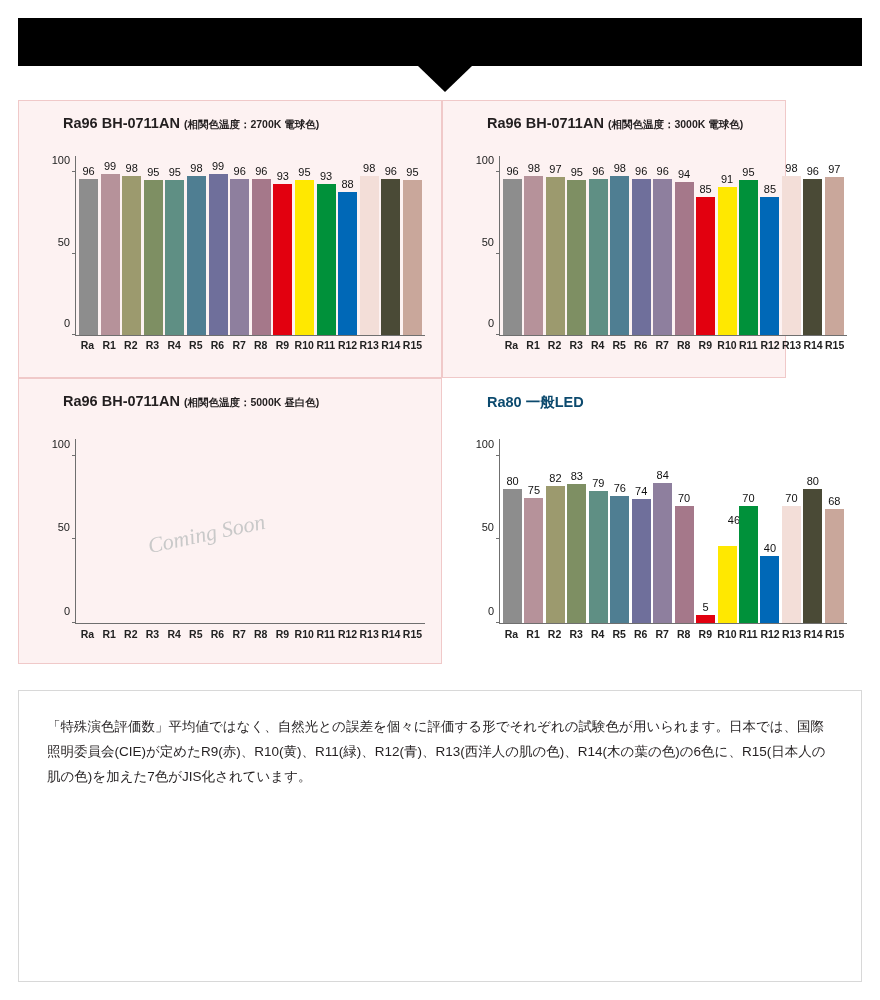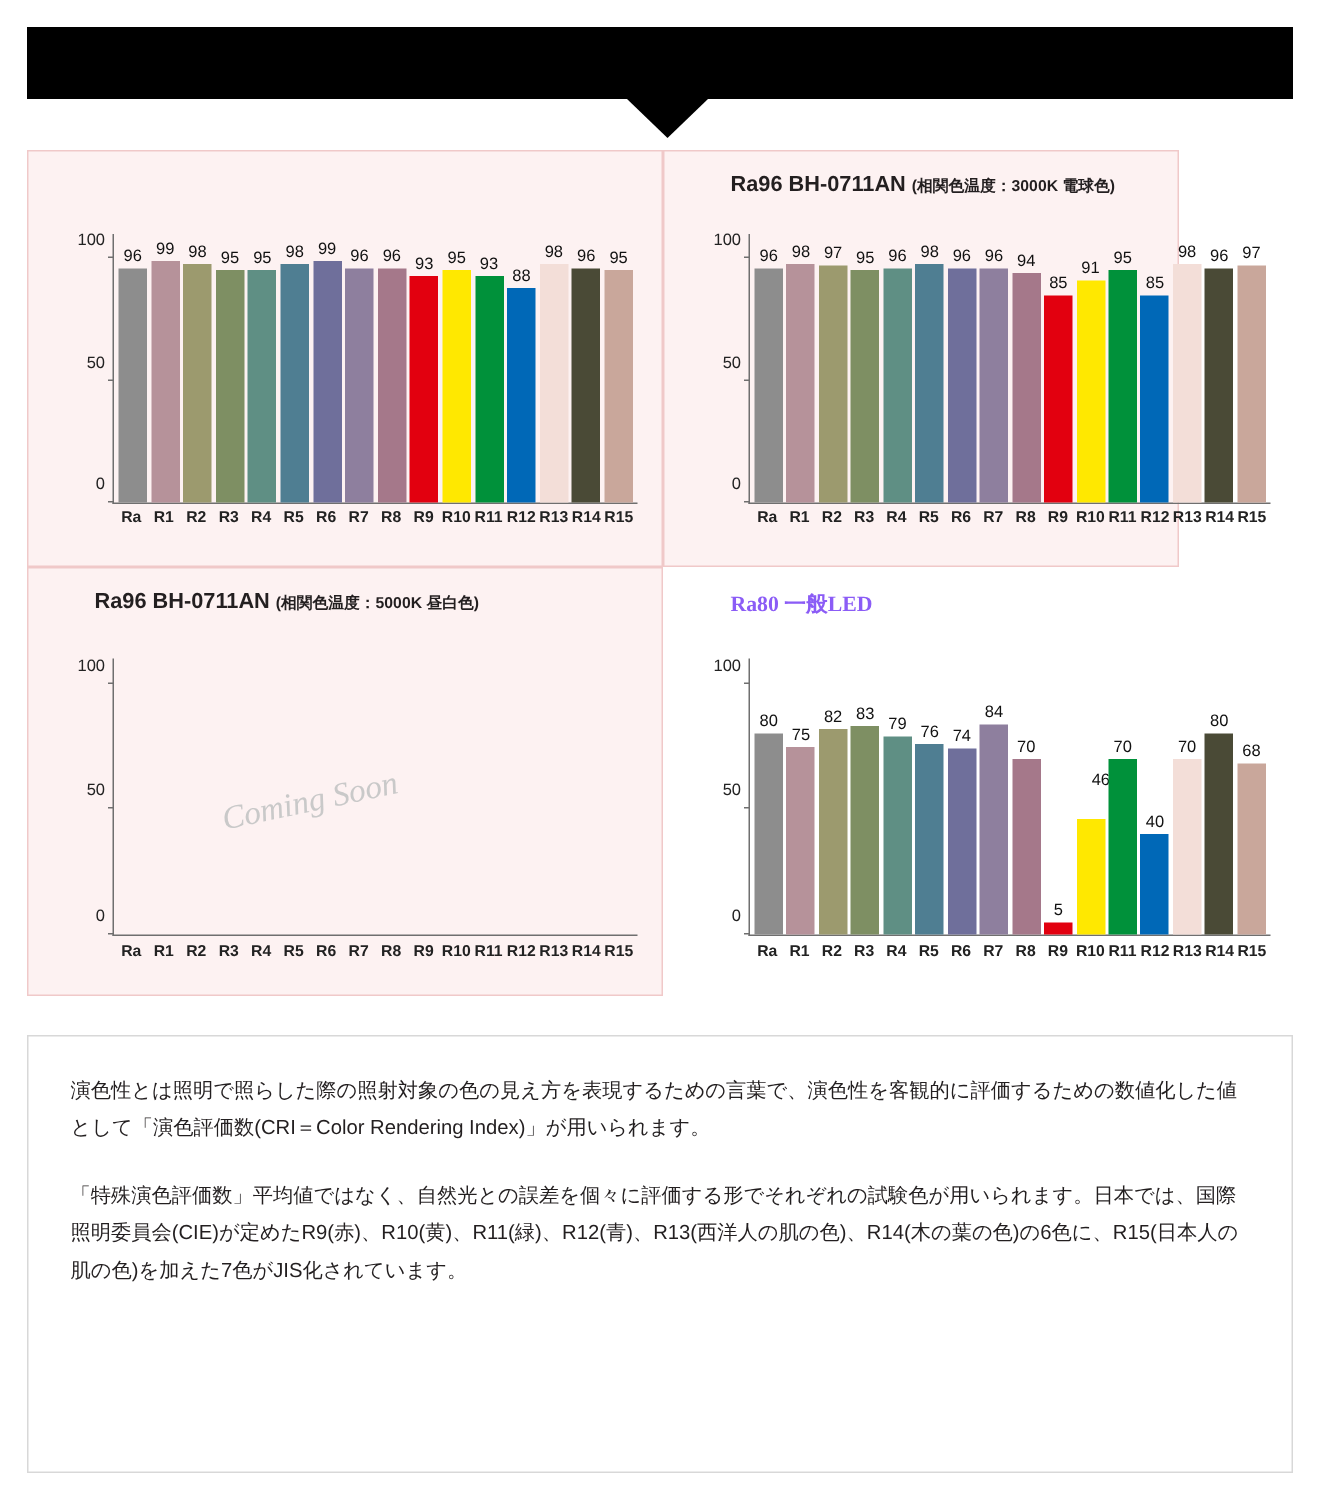--- a/index.html
+++ b/index.html
@@ -68,21 +68,21 @@
     left: 44px;
     top: 14px;
     font-size: 14.5px;
     font-weight: bold;
     white-space: nowrap;
   }
   .chart-title .note {
     font-size: 10.5px;
     font-weight: bold;
   }
-  .chart-title-grey { color: #8b5cf6; font-family: Liberation Serif, serif; }
+  .chart-title-grey { color: #0c4a6e; }
 
   
   .plot {
     position: absolute;
     left: 56px;
     top: 55px;
     width: 350px;
     height: 180px;
     border-left: 1px solid #6f6f6f;
     border-bottom: 1px solid #6f6f6f;
@@ -192,20 +192,24 @@
   .desc p:last-child { margin-bottom: 0; }
 </style>
 </head>
 <body>
 
 <div class="header">
 </div>
 <div class="header-arrow"></div>
 
 <div class="panel" id="panel-2700">
+  <div class="chart-title">
+    <span>Ra96 BH-0711AN</span>
+    <span class="note">(相関色温度：2700K 電球色)</span>
+  </div>
   <div class="plot">
     <div class="bars">
         <div class="barcol">
           <div class="bar" style="height: 87.2727%; background: rgb(141, 141, 141);"></div>
           <div class="barval" style="bottom: 87.2727%; margin-bottom: 2px;">96</div>
         </div>
         <div class="barcol">
           <div class="bar" style="height: 90%; background: rgb(182, 146, 154);"></div>
           <div class="barval" style="bottom: 90%; margin-bottom: 2px;">99</div>
         </div>
@@ -537,15 +541,14 @@
       <span>R10</span>
       <span>R11</span>
       <span>R12</span>
       <span>R13</span>
       <span>R14</span>
       <span>R15</span>
     </div>
 </div>
 
 <div class="desc">
-  <p>演色性とは照明で照らした際の照射対象の色の見え方を表現するための言葉で、演色性を客観的に評価するための数値化した値として「演色評価数(CRI＝Color Rendering Index)」が用いられます。</p>
   <p>「特殊演色評価数」平均値ではなく、自然光との誤差を個々に評価する形でそれぞれの試験色が用いられます。日本では、国際照明委員会(CIE)が定めたR9(赤)、R10(黄)、R11(緑)、R12(青)、R13(西洋人の肌の色)、R14(木の葉の色)の6色に、R15(日本人の肌の色)を加えた7色がJIS化されています。</p>
 </div>
 
 </body></html>

